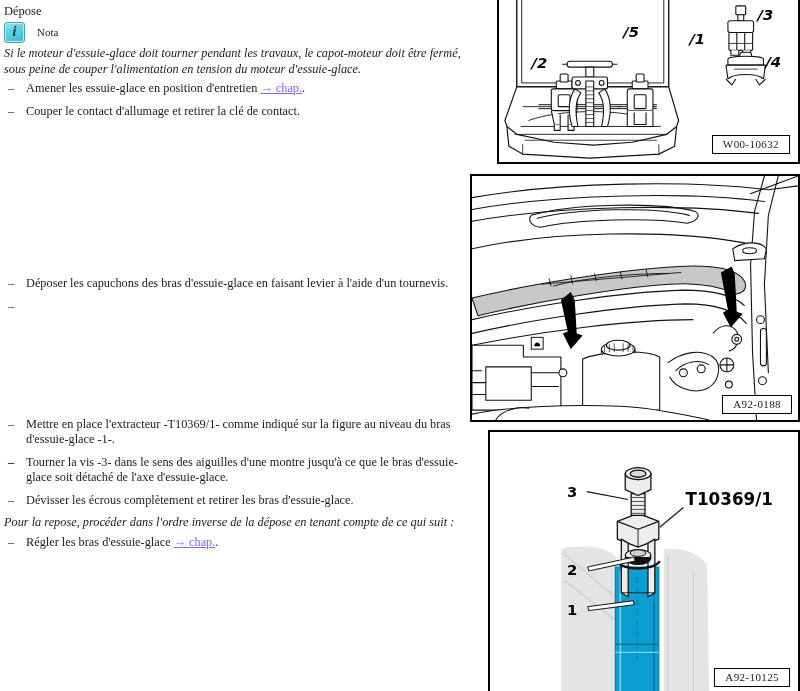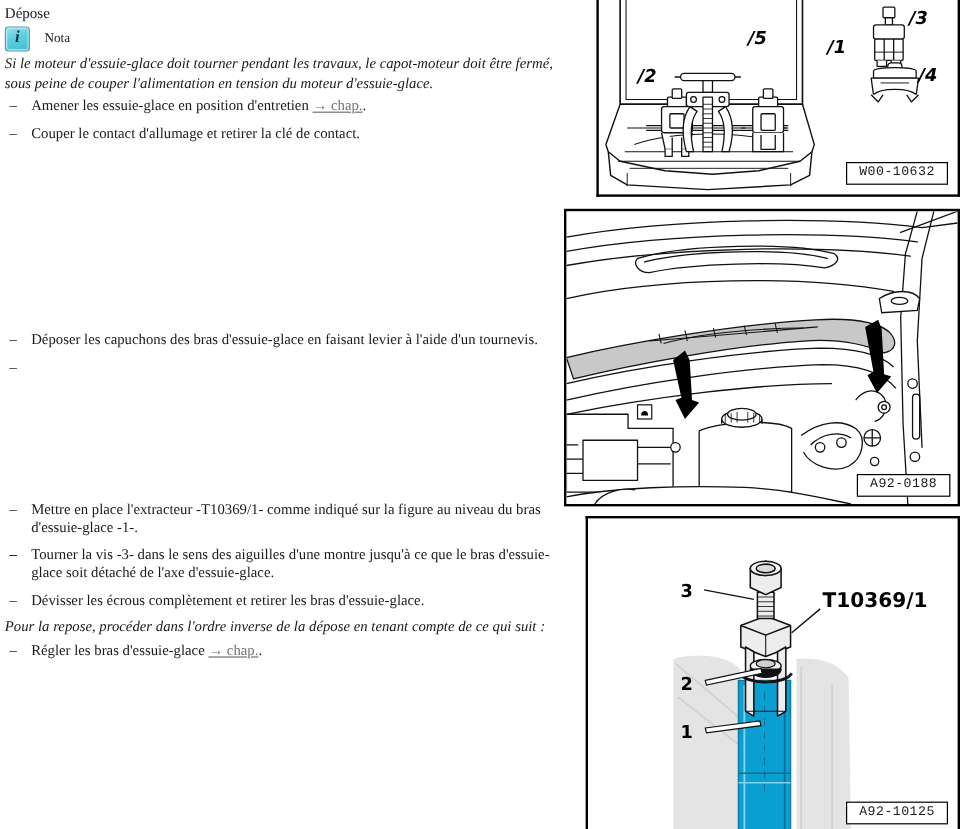--- a/index.html
+++ b/index.html
@@ -85,21 +85,21 @@
     font-size: 12.3px;
     line-height: 15.5px;
     margin-bottom: 7px;
   }
   ul.steps li .dash {
     position: absolute;
     left: 4px;
     top: 0;
   }
   .link {
-    color: #737373;
+    color: #8b5cf6;
     text-decoration: underline;
     white-space: nowrap;
   }
 
   
   .figure {
     position: absolute;
     background: #ffffff;
     border: 2px solid #000000;
     box-sizing: border-box;
@@ -108,21 +108,21 @@
   #fig-toolkit { left: 497px; top: -4px;  width: 303px; height: 168px; border-top: none; }
   #fig-engine  { left: 470px; top: 174px; width: 330px; height: 248px; }
   #fig-puller  { left: 488px; top: 430px; width: 312px; height: 265px; border-bottom: none;}
 
   .fig-caption {
     position: absolute;
     right: 8px;
     bottom: 8px;
     border: 1px solid #000;
     background: #fff;
-    font-family: Liberation Mono, monospace;
+    font-family: Liberation Serif, serif;
     font-size: 11px;
     letter-spacing: 0.4px;
     padding: 2px 10px;
     line-height: 13px;
     white-space: nowrap;
   }
   #fig-engine .fig-caption { right: 6px; bottom: 6px; text-align: right; }
 
   .fig-svg { display: block; width: 100%; height: 100%; }
 

